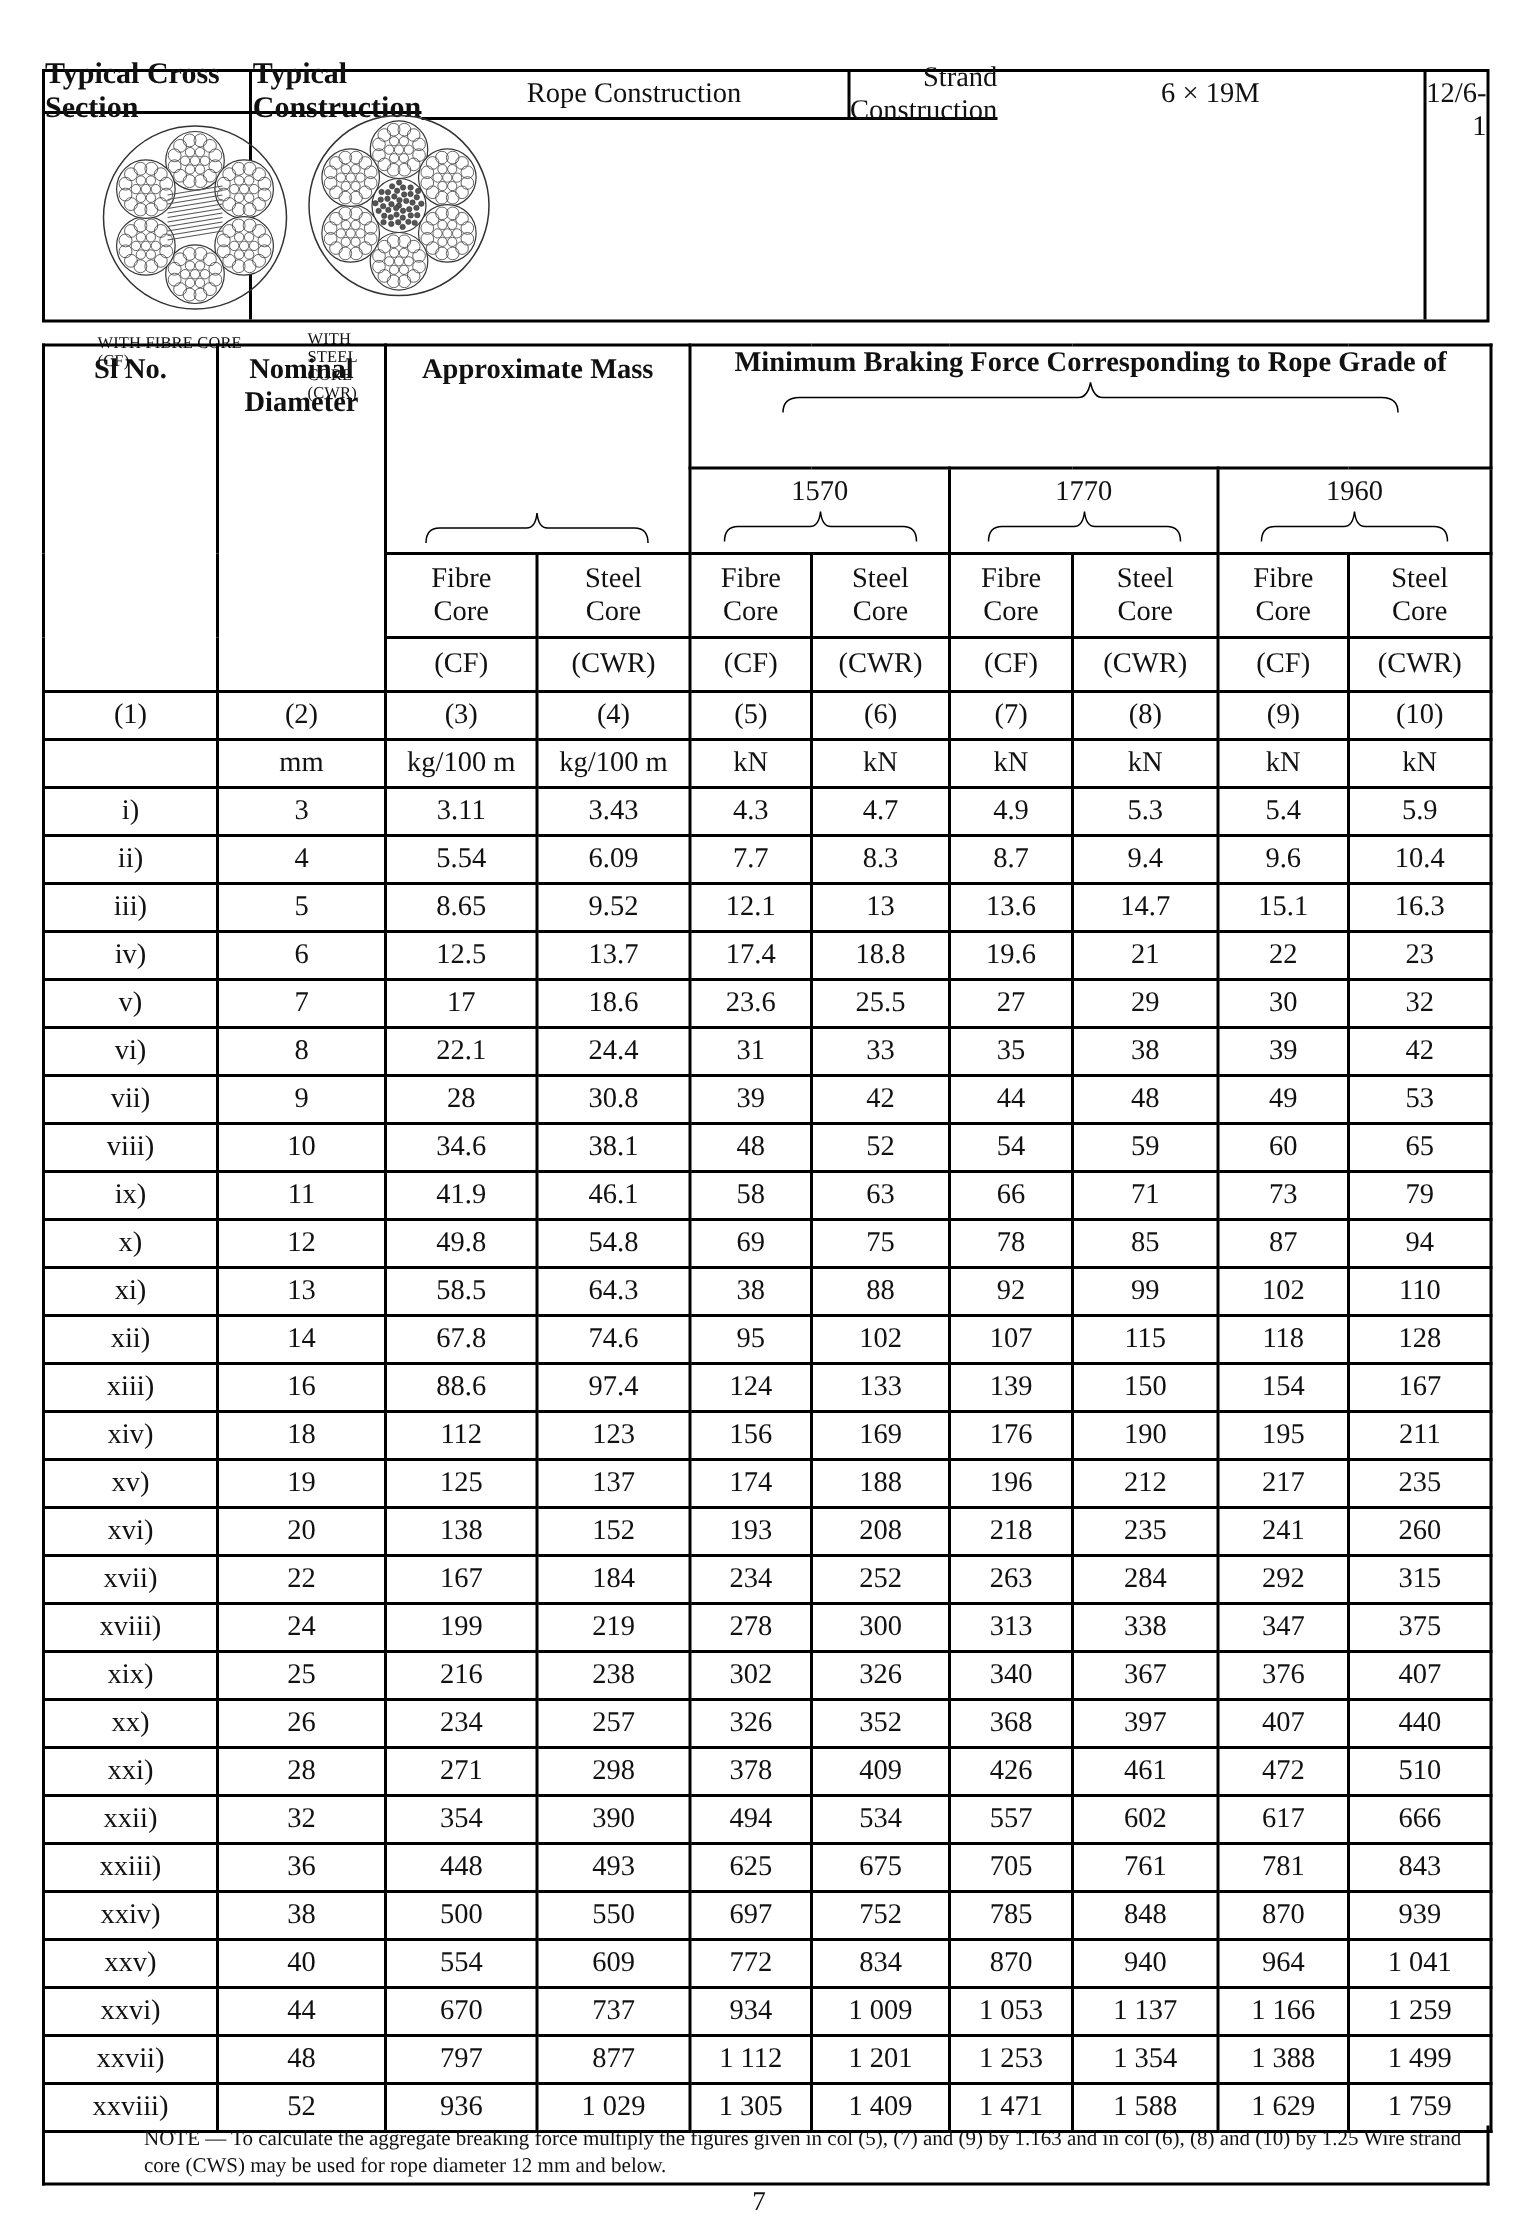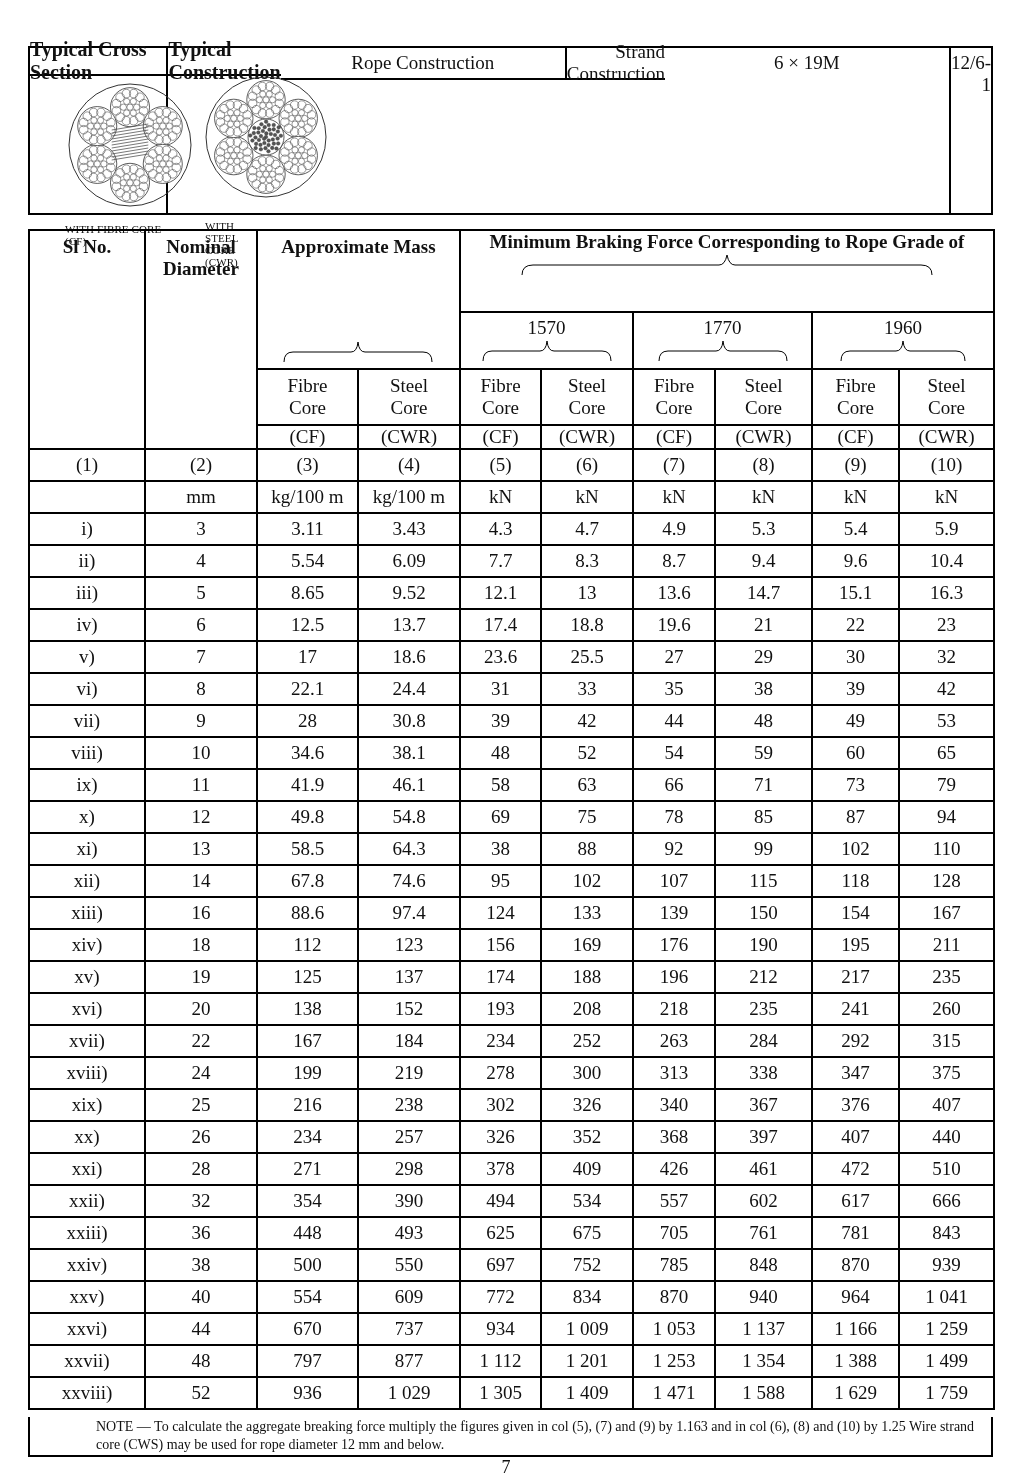--- a/index.html
+++ b/index.html
@@ -396,21 +396,21 @@
     <tr style="height:56px" id="core-row">
         <td style="padding: 0px 14px;">Fibre Core</td>
         <td style="padding: 0px 14px;">Steel Core</td>
         <td style="padding: 0px 14px;">Fibre Core</td>
         <td style="padding: 0px 14px;">Steel Core</td>
         <td style="padding: 0px 14px;">Fibre Core</td>
         <td style="padding: 0px 14px;">Steel Core</td>
         <td style="padding: 0px 14px;">Fibre Core</td>
         <td style="padding: 0px 14px;">Steel Core</td>
       </tr>
-    <tr style="height:24px" id="abbr-row">
+    <tr style="height:36px" id="abbr-row">
         <td>(CF)</td>
         <td>(CWR)</td>
         <td>(CF)</td>
         <td>(CWR)</td>
         <td>(CF)</td>
         <td>(CWR)</td>
         <td>(CF)</td>
         <td>(CWR)</td>
       </tr>
     <tr class="sub" id="colnum-row">

